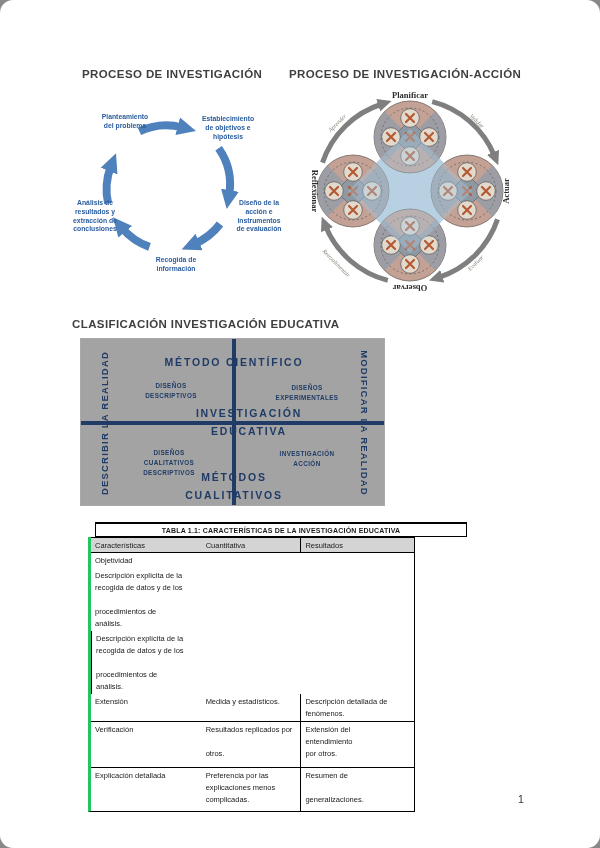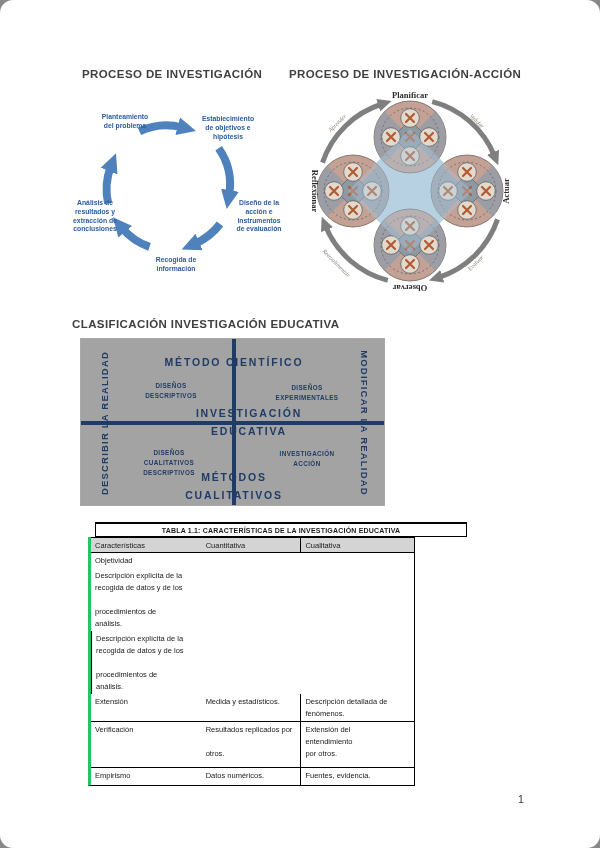--- a/index.html
+++ b/index.html
@@ -161,21 +161,21 @@
 DESCRIPTIVOS</div>
     <div class="qsmall" style="left:226px;top:120px;">INVESTIGACIÓN
 ACCIÓN</div>
   </div>
 
   <div class="tbl-title">TABLA 1.1: CARACTERÍSTICAS DE LA INVESTIGACIÓN EDUCATIVA</div>
   <div class="tbl">
     <div class="tr thead">
       <div class="td c1">Características</div>
       <div class="td c2">Cuantitativa</div>
-      <div class="td c3">Cualitativa</div>
+      <div class="td c3">Resultados</div>
     </div>
     <div class="tr" style="min-height:70px;flex-direction:column;">
       <div class="td c1">Objetividad</div>
       <div class="td c2 ml">Descripción explícita de la
 recogida de datos y de los
 
 procedimientos de
 análisis.</div>
       <div class="td c3 ml">Descripción explícita de la
 recogida de datos y de los
@@ -191,22 +191,26 @@
     </div>
     <div class="tr bt" style="min-height:46px;">
       <div class="td c1">Verificación</div>
       <div class="td c2 ml">Resultados replicados por
 
 otros.</div>
       <div class="td c3 ml">Extensión del
 entendimiento
 por otros.</div>
     </div>
-    <div class="tr bt" style="min-height:18px;">
-      <div class="td c1">Empirismo</div>
-      <div class="td c2 ml">Datos numéricos.</div>
-      <div class="td c3 ml">Fuentes, evidencia.</div>
+    <div class="tr bt" style="min-height:44px;">
+      <div class="td c1">Explicación detallada</div>
+      <div class="td c2 ml">Preferencia por las
+explicaciones menos
+complicadas.</div>
+      <div class="td c3 ml">Resumen de
+
+generalizaciones.</div>
     </div>
   </div>
 
   <div class="pagenum">1</div>
 
 </div>
 
 </body></html>

